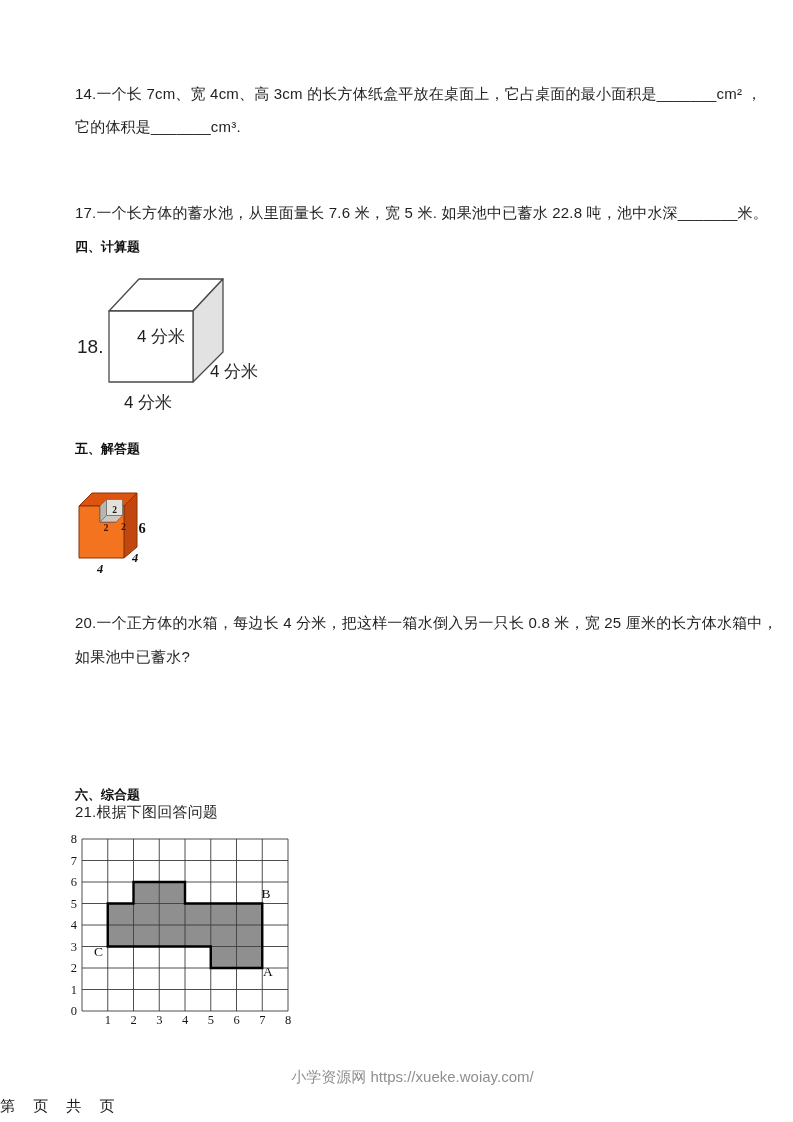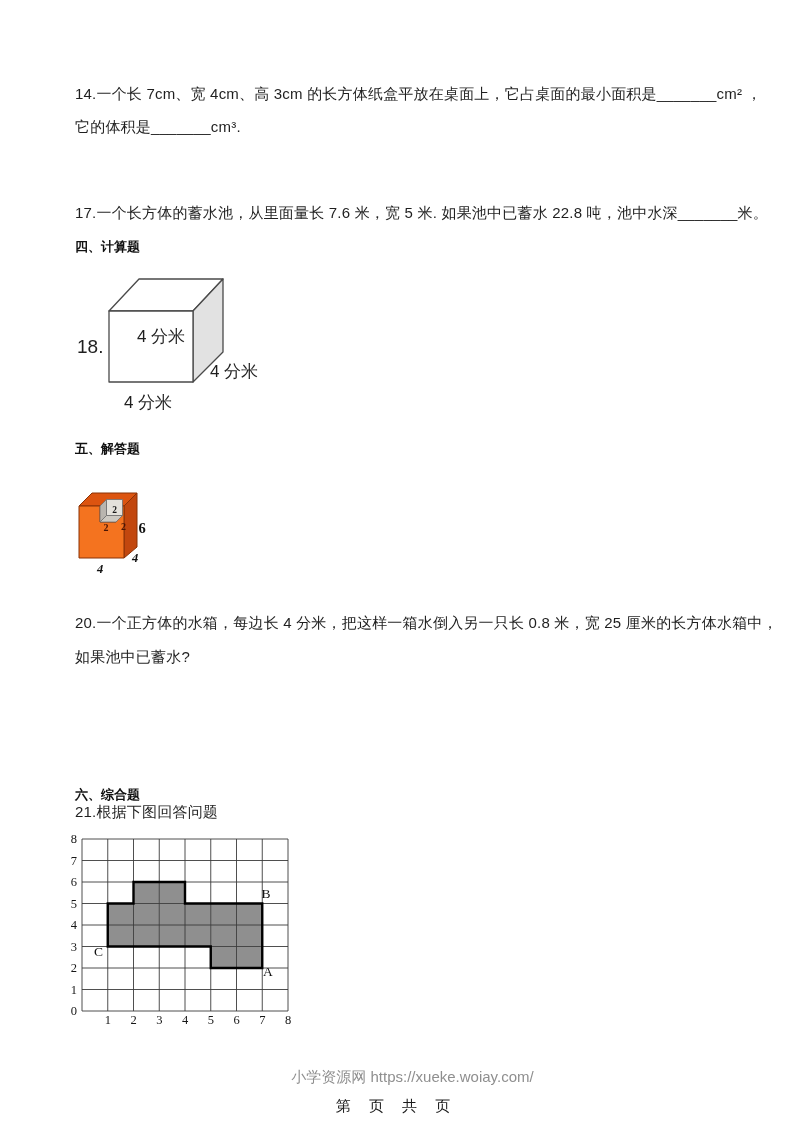--- a/index.html
+++ b/index.html
@@ -39,21 +39,20 @@
     position:absolute;
     left:0;width:793px;
     text-align:center;
     font-size:15px;
     color:#8f8f8f;
     white-space:nowrap;
   }
   .footer-page{
     position:absolute;
     left:0;width:793px;
-    text-align:center;
     font-size:15px;
     color:#1a1a1a;
     letter-spacing:7px;
     white-space:nowrap;
   }
   svg text{user-select:none;}
 </style>
 </head>
 <body>
 

